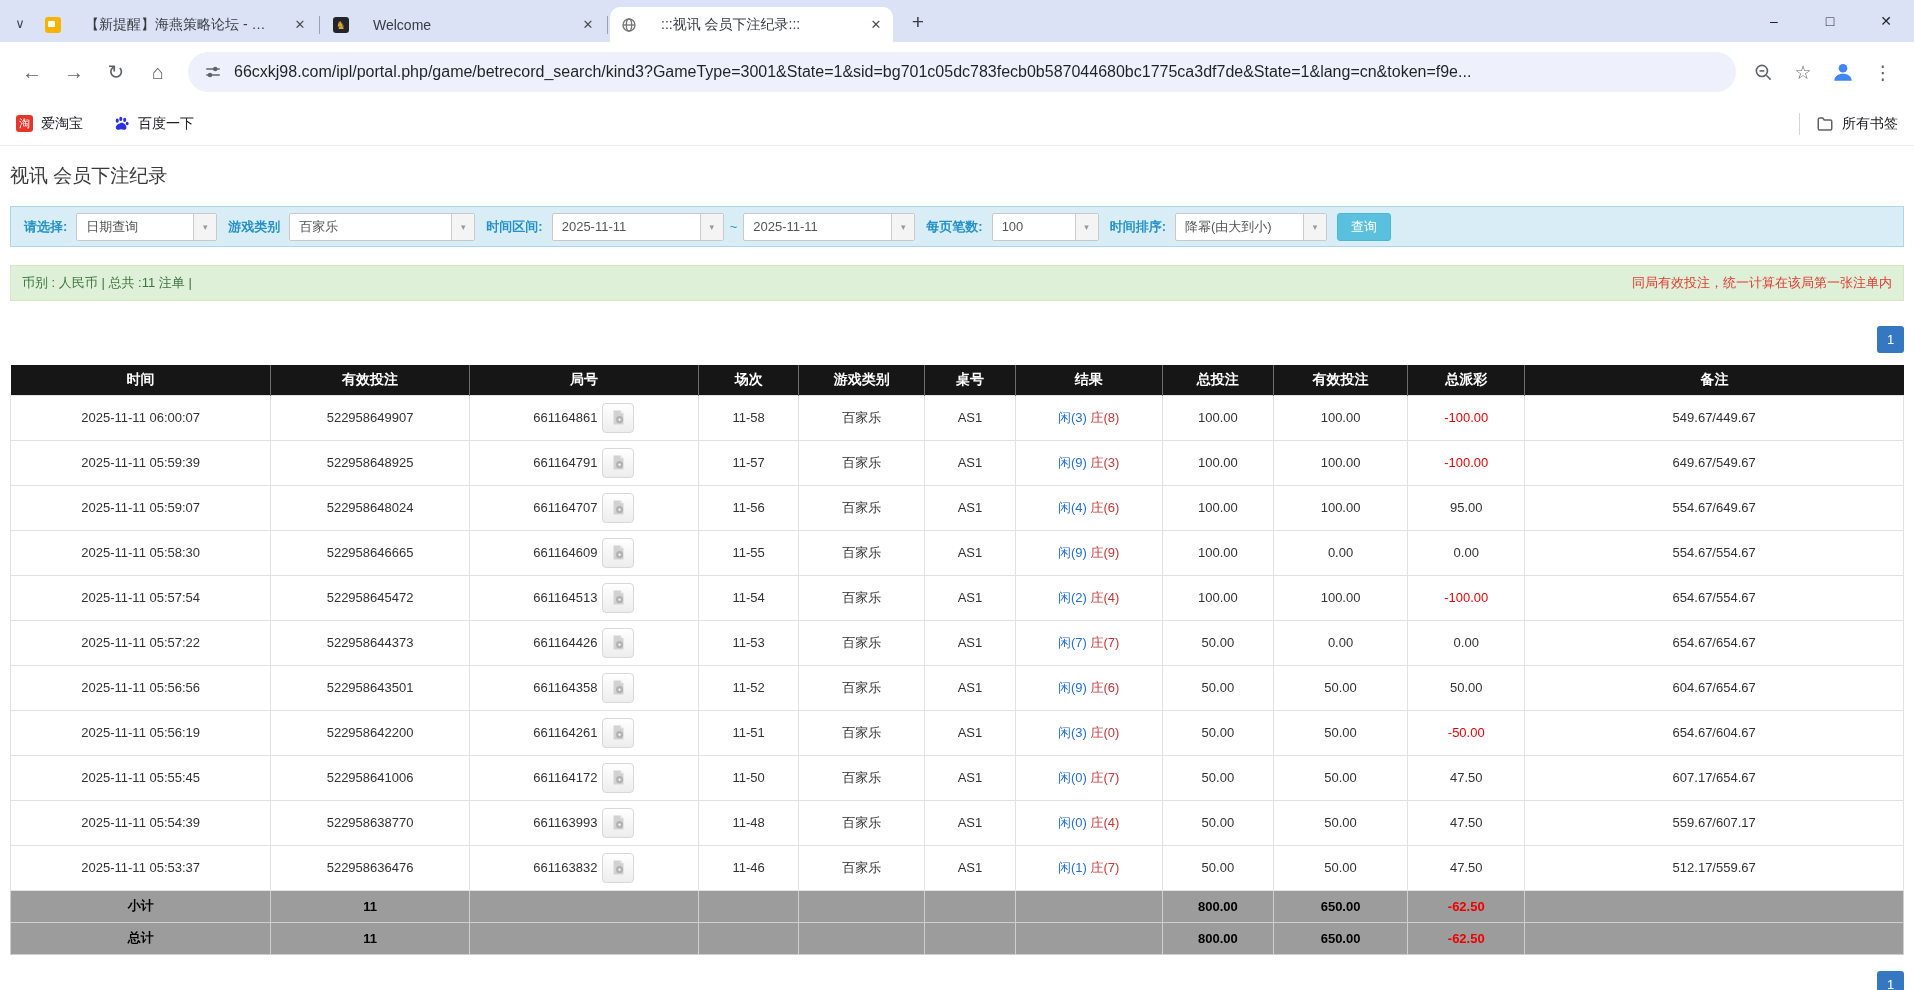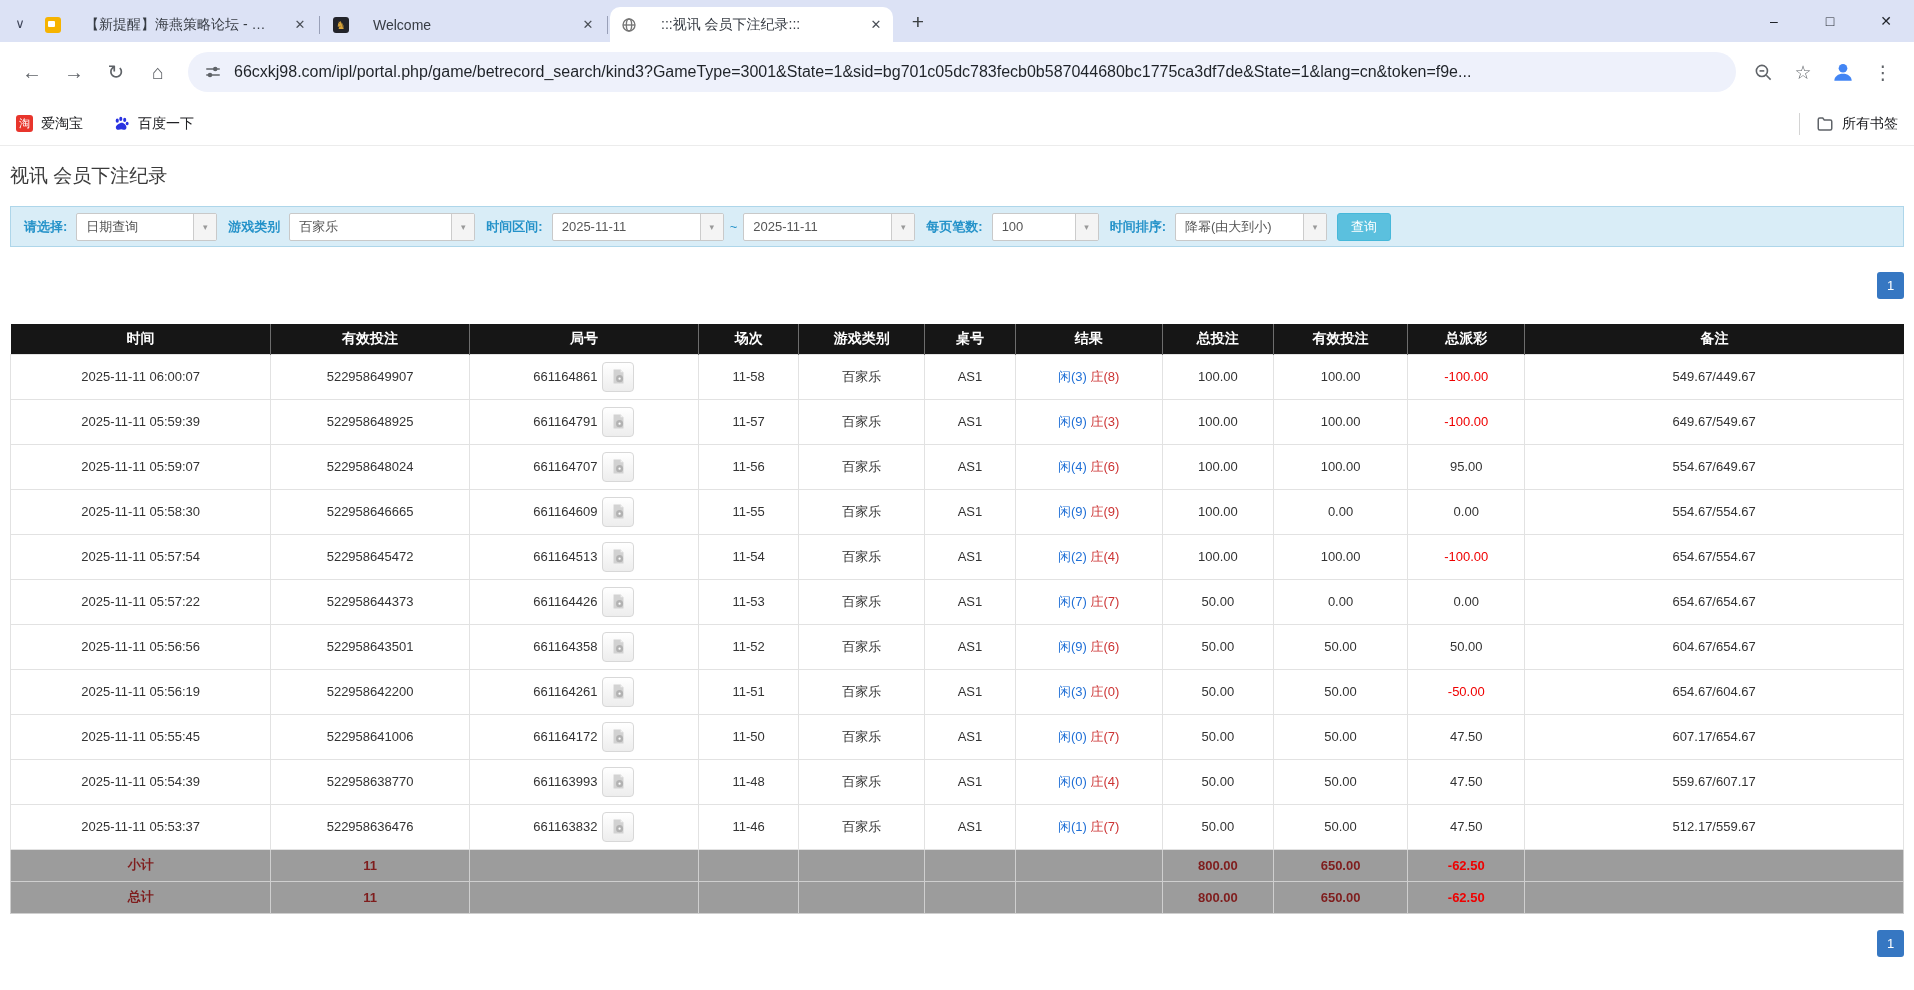--- a/index.html
+++ b/index.html
@@ -60,34 +60,34 @@
   .summary { margin-top:18px; height:36px; background:#dff0d8; border:1px solid #d2e7c2;
     display:flex; align-items:center; justify-content:space-between; padding:0 11px; font-size:13px; }
   .sum-left { color:#3c763d; }
   .sum-right { color:#e23a31; }
 
   .pagi-row { display:flex; justify-content:flex-end; margin-top:25px; }
   .pagi-row.bottom { margin-top:16px; }
   .page-btn { min-width:27px; height:27px; background:#3677c2; color:#fff; font-size:13px; border-radius:3px;
     display:flex; align-items:center; justify-content:center; cursor:pointer; }
 
-  table.records { width:100%; border-collapse:collapse; table-layout:fixed; margin-top:25px; }
+  table.records { width:100%; border-collapse:collapse; table-layout:fixed; margin-top:12px; }
   table.records thead th { background:#161616; color:#fff; font-size:14px; font-weight:bold; height:30px;
     border-right:1px solid #6d6d6d; }
   table.records thead th:last-child { border-right:none; }
   table.records tbody td { height:45px; border:1px solid #e2e2e2; font-size:13px; color:#333;
     text-align:center; background:#fff; overflow:hidden; white-space:nowrap; }
   td.blue { color:#1f6fd6; }
   td.red, .red { color:#ef0000 !important; }
   .xian { color:#1f6fd6; }
   .zhuang { color:#cc3333; }
   .round-cell span { vertical-align:middle; margin-right:5px; }
   .video-btn { width:32px; height:30px; border:1px solid #d8d8d8; border-radius:4px;
     background:linear-gradient(#ffffff,#ededed); vertical-align:middle; cursor:pointer; padding:2px 0 0 0; }
-  table.records tfoot td { height:32px; background:#9c9c9c; color:#7f1d1d; font-size:13px; font-weight:bold;
+  table.records tfoot td { height:32px; background:#9c9c9c; color:#000000; font-size:13px; font-weight:bold;
     text-align:center; border:1px solid #cfcfcf; }
 </style>
 </head>
 <body>
 
 <div>
   <div class="tabbar">
     <div class="tab-search-btn">∨</div>
 
     <div class="tab">
@@ -227,20 +227,24 @@
 
     <span class="flabel">时间排序:</span>
     <div class="sel" style="width:152px">
       <span class="sel-text">降幂(由大到小)</span>
       <span class="sel-arrow">▾</span>
     </div>
 
     <button class="search-btn">查询</button>
   </div>
 
+  <div class="summary">
+    <span class="sum-left">币别 : 人民币 | 总共 :11 注单 |</span>
+    <span class="sum-right">同局有效投注，统一计算在该局第一张注单内</span>
+  </div>
 
   <div class="pagi-row">
     <span class="page-btn">1</span>
   </div>
 
   <table class="records">
     <colgroup>
       <col style="width:260px">
         <col style="width:198px">
         <col style="width:229px">

